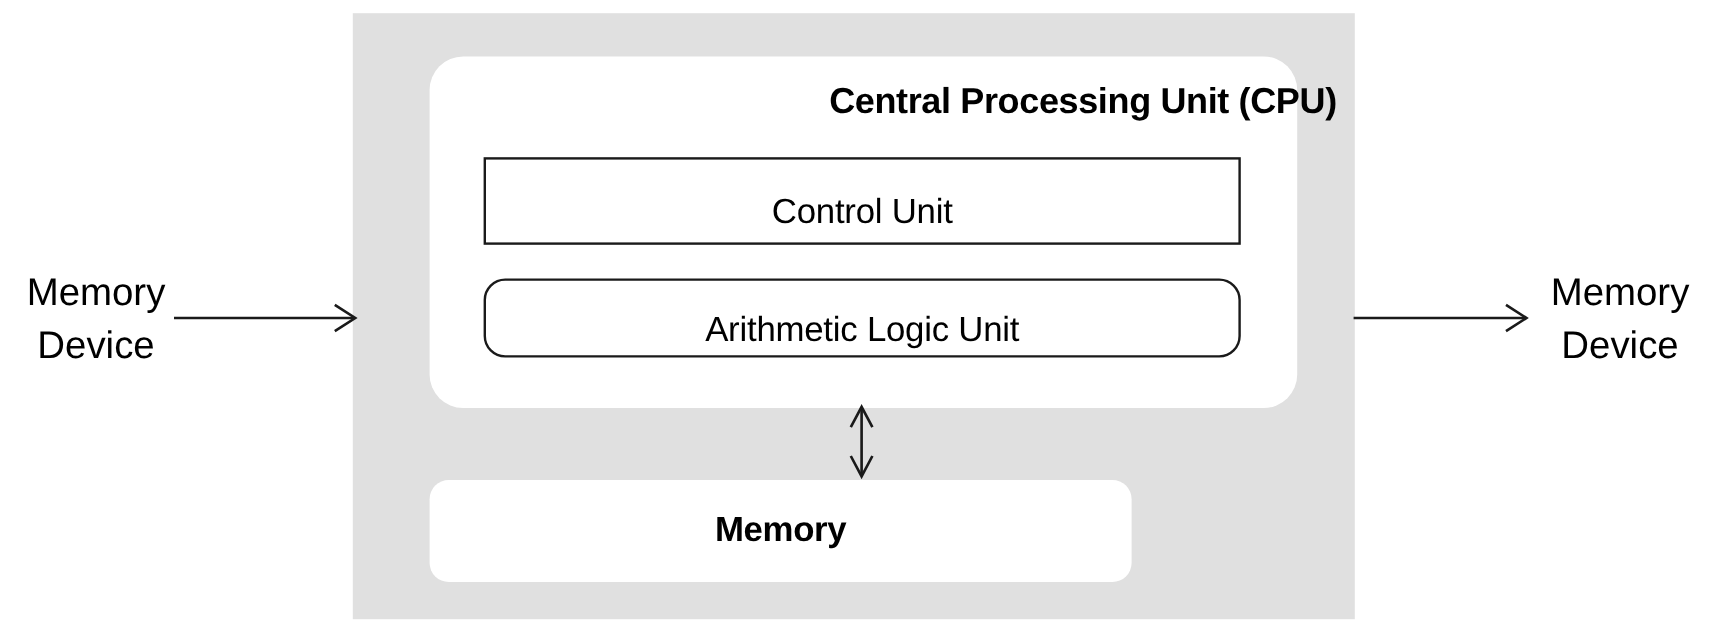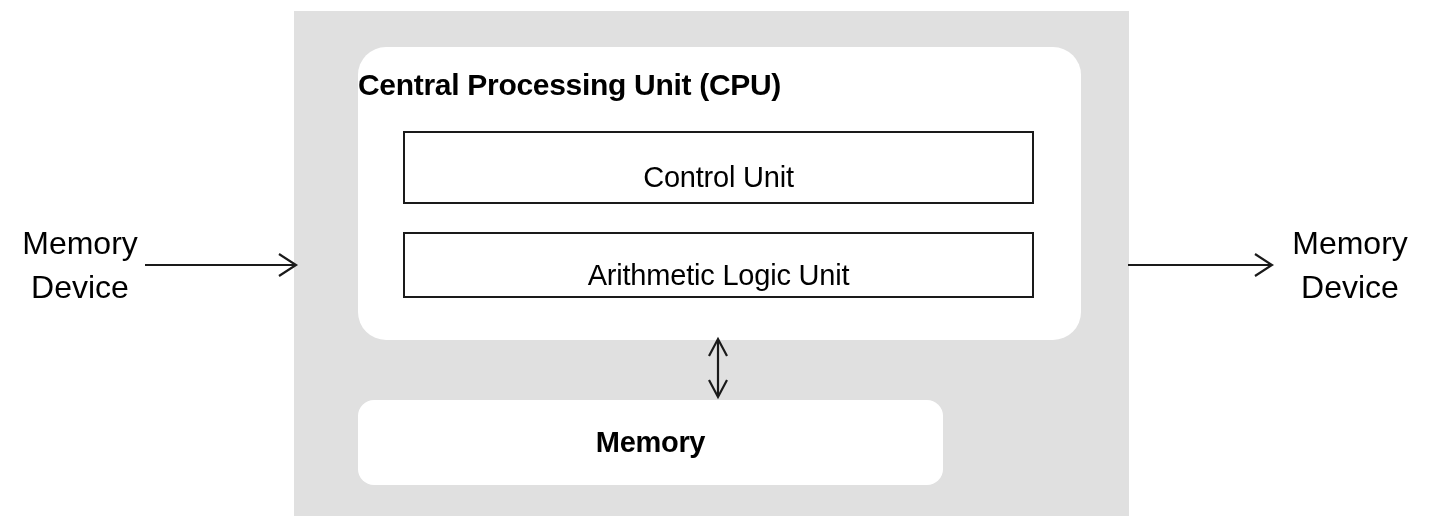--- a/index.html
+++ b/index.html
@@ -38,26 +38,27 @@
     width: 723px;
     height: 293px;
     background: #ffffff;
     border-radius: 28px;
   }
   .cpu-title {
     position: absolute;
     left: 0;
     top: 21px;
     width: 723px;
-    text-align: left;
+    text-align: right;
     font-size: 30px;
     font-weight: bold;
     letter-spacing: -0.3px;
     color: #000000;
     white-space: nowrap;
+    padding-left: 33px;
   }
 
   
   .unit-box {
     position: absolute;
     left: 403px;
     width: 631px;
     box-sizing: border-box;
     background: #ffffff;
     border: 2px solid #1a1a1a;
@@ -73,20 +74,21 @@
     letter-spacing: -0.2px;
     margin-top: 20px;
   }
   .unit-box.control {
     top: 131px;
     height: 73px;
   }
   .unit-box.alu {
     top: 232px;
     height: 66px;
+    border-radius: 18px;
   }
 
   
   .memory-panel {
     position: absolute;
     left: 358px;
     top: 400px;
     width: 585px;
     height: 85px;
     background: #ffffff;

